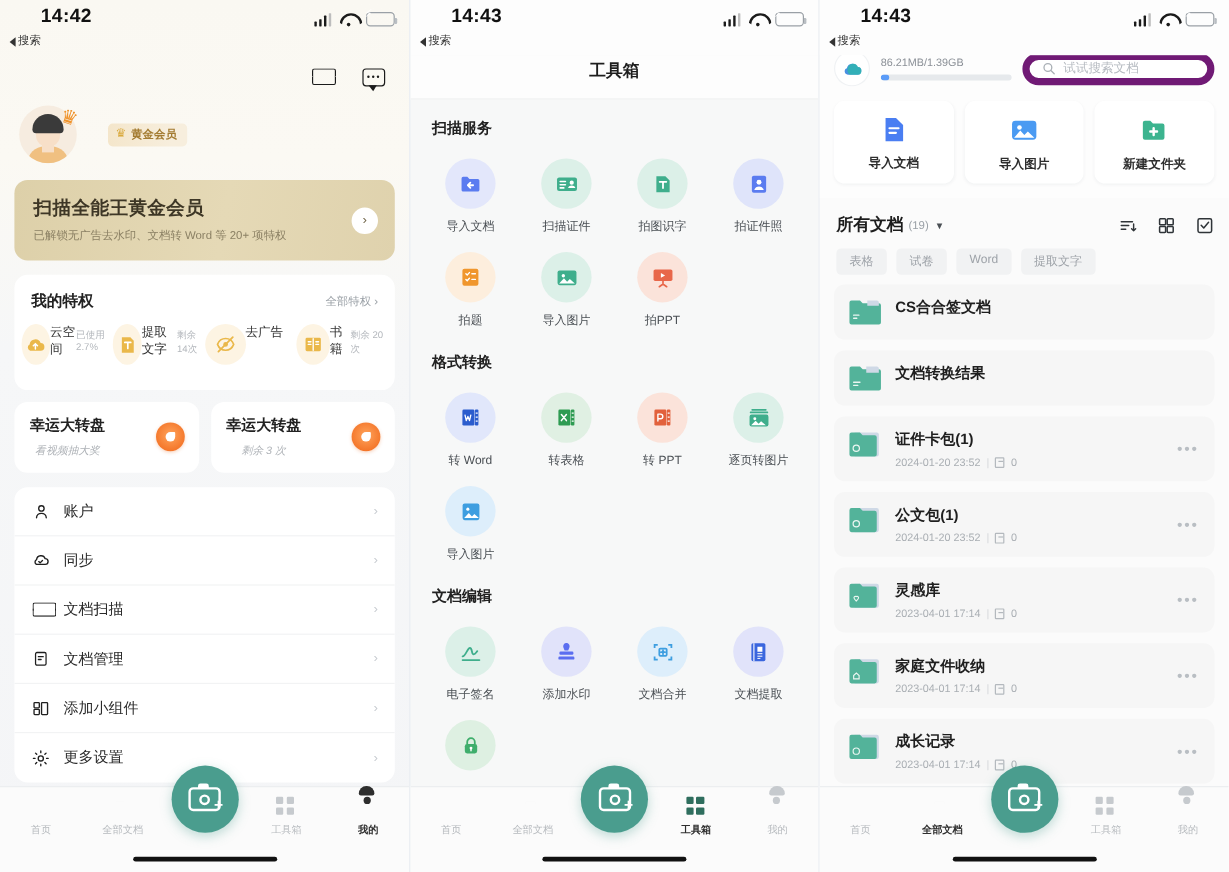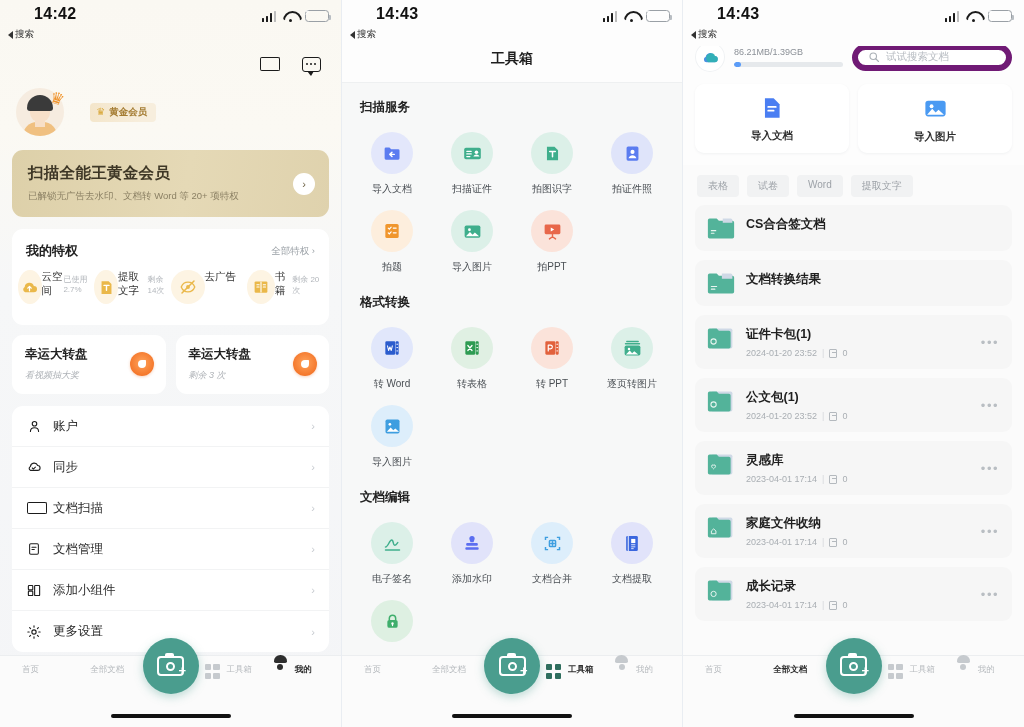--- a/index.html
+++ b/index.html
@@ -168,21 +168,21 @@
   .priv-grid { display: flex; padding: 10px 6px 14px 6px; }
   .priv { flex: 1; display: flex; flex-direction: row; align-items: flex-start; }
   .priv-ico {
     width: 34px; height: 34px; border-radius: 50%;
     background: #fdf4e3; display: flex; align-items: center; justify-content: center;
     margin-bottom: 7px;
   }
   .priv-name { font-size: 10.5px; color: #333; }
   .priv-sub { font-size: 8px; color: #b3b7bc; margin-top: 4px; }
 
-  .lucky-row { display: flex; gap: 10px; margin: 10px 12px 0 12px; }
+  .lucky-row { display: flex; gap: 10px; margin: 10px 12px 0 12px; text-align: center; }
   .lucky {
     flex: 1; background: #fff; border-radius: 11px;
     padding: 11px 12px 12px 13px;
     display: flex; align-items: center; justify-content: space-between;
   }
   .lucky-t { font-size: 12.5px; font-weight: bold; color: #222; }
   .lucky-s { font-size: 9px; color: #aeb2b7; margin-top: 6px; font-style: italic; }
   .wheel {
     width: 24px; height: 24px; border-radius: 50%;
     background: radial-gradient(circle at 50% 45%, #ffa45c 0%, #f4762a 72%, #e9631c 100%);
@@ -202,21 +202,21 @@
   .menu-item .chev { position: absolute; right: 14px; color: #c7cbd0; font-size: 11px; }
   .m-ico { width: 16px; height: 16px; color: #1f1f1f; display: flex; align-items: center; justify-content: center; }
 
   
   .tabbar {
     position: absolute; left: 0; right: 0; bottom: 0;
     height: 72px; background: #fbfbfb;
     border-top: 1px solid #eceef0;
     display: flex; align-items: flex-start; padding-top: 8px;
   }
-  .tab { flex: 1; display: flex; align-items: flex-start; gap: 5px; }
+  .tab { flex: 1; display: flex; flex-direction: column; align-items: center; gap: 5px; }
   .tab-label { font-size: 8.5px; color: #b6babe; }
   .tab.active .tab-label { color: #2e2e2e; font-weight: bold; }
   .tab-ico { width: 17px; height: 17px; position: relative; }
   .ico-home {
     width: 15px; height: 15px; background: #c6cace;
     clip-path: polygon(50% 0, 100% 38%, 100% 100%, 0 100%, 0 38%);
     position: relative;
   }
   .ico-home::after { content:""; position:absolute; left:6px; top:5px; width:3px; height:5px; background:#fbfbfb; border-radius:1px; }
   .ico-doc { width: 13px; height: 16px; background: #c6cace; border-radius: 2px; position: relative; }
@@ -852,23 +852,51 @@
           <span class="quick-label">导入文档</span>
         </div>
         <div class="quick">
           <svg width="27" height="27" viewBox="0 0 24 24">
               <rect x="3" y="5" width="18" height="14" rx="2.5" fill="#4a9af2"></rect>
               <circle cx="8.5" cy="10" r="1.7" fill="#fff"></circle>
               <path d="M4.5 17.5l4.6-5.2 3 3.3 2.6-2.6 4.8 4.5z" fill="#fff"></path>
             </svg>
           <span class="quick-label">导入图片</span>
         </div>
-      </div>
-    </div>
-
+        <div class="quick">
+          <svg width="27" height="27" viewBox="0 0 24 24">
+              <path d="M3 6.5A1.5 1.5 0 014.5 5h4l2 2h7A1.5 1.5 0 0119 8.5v9A1.5 1.5 0 0117.5 19h-13A1.5 1.5 0 013 17.5z" fill="#3cb48f"></path>
+              <path d="M11 10.5v5M8.5 13h5" stroke="#fff" stroke-width="1.8" stroke-linecap="round"></path>
+            </svg>
+          <span class="quick-label">新建文件夹</span>
+        </div>
+      </div>
+    </div>
+
+    <div class="list-head">
+      <span class="list-title">所有文档</span>
+      <span class="list-count">(19)</span>
+      <span class="caret">▼</span>
+      <span class="list-head-icons">
+        <svg width="16" height="15" viewBox="0 0 24 24" fill="none" stroke="#2f3438" stroke-width="1.9">
+            <path d="M3 6h15M3 11h10M3 16h6" stroke-linecap="round"></path>
+            <path d="M19.5 9v9M16.8 15.5l2.7 2.7 2.7-2.7" stroke-linecap="round" stroke-linejoin="round"></path>
+          </svg>
+        <svg width="16" height="16" viewBox="0 0 24 24" fill="none" stroke="#2f3438" stroke-width="1.9">
+            <rect x="3.5" y="3.5" width="7.5" height="7.5" rx="1"></rect>
+            <rect x="13" y="3.5" width="7.5" height="7.5" rx="1"></rect>
+            <rect x="3.5" y="13" width="7.5" height="7.5" rx="1"></rect>
+            <rect x="13" y="13" width="7.5" height="7.5" rx="1"></rect>
+          </svg>
+        <svg width="16" height="16" viewBox="0 0 24 24" fill="none" stroke="#2f3438" stroke-width="1.9">
+            <rect x="3.5" y="3.5" width="17" height="17" rx="2"></rect>
+            <path d="M7.5 11.5l3.2 3.4 6-7" stroke-linecap="round" stroke-linejoin="round"></path>
+          </svg>
+      </span>
+    </div>
 
     <div class="chips">
       <span class="chip">表格</span>
       <span class="chip">试卷</span>
       <span class="chip">Word</span>
       <span class="chip">提取文字</span>
     </div>
 
     <div class="file-list">
       <div class="file-row">

